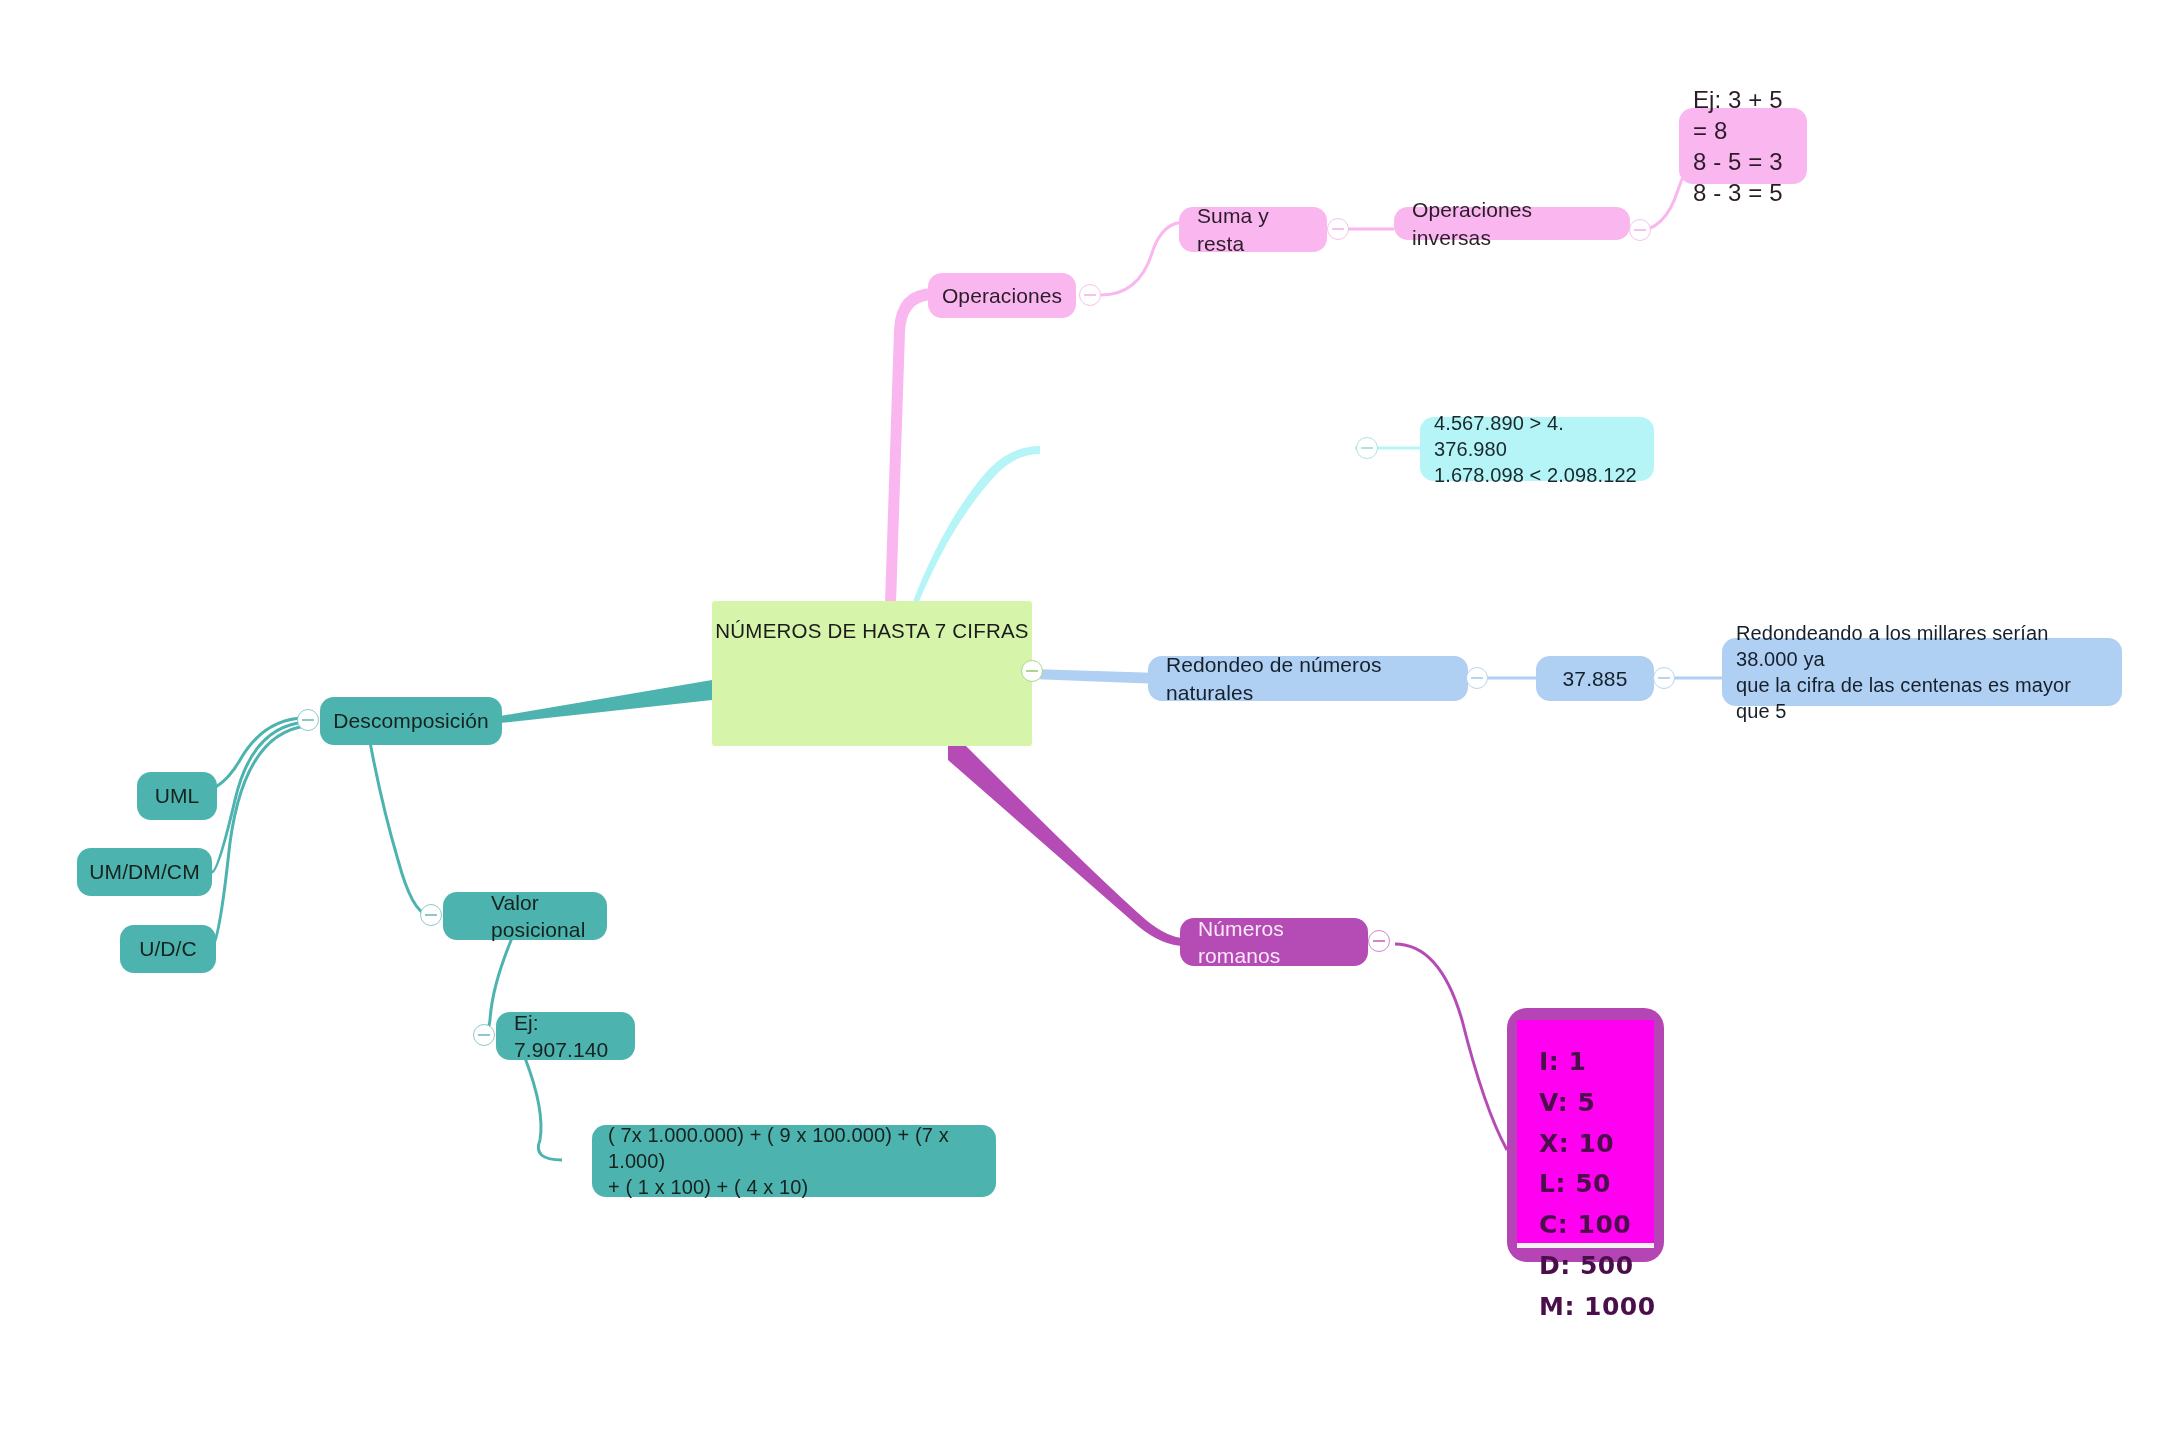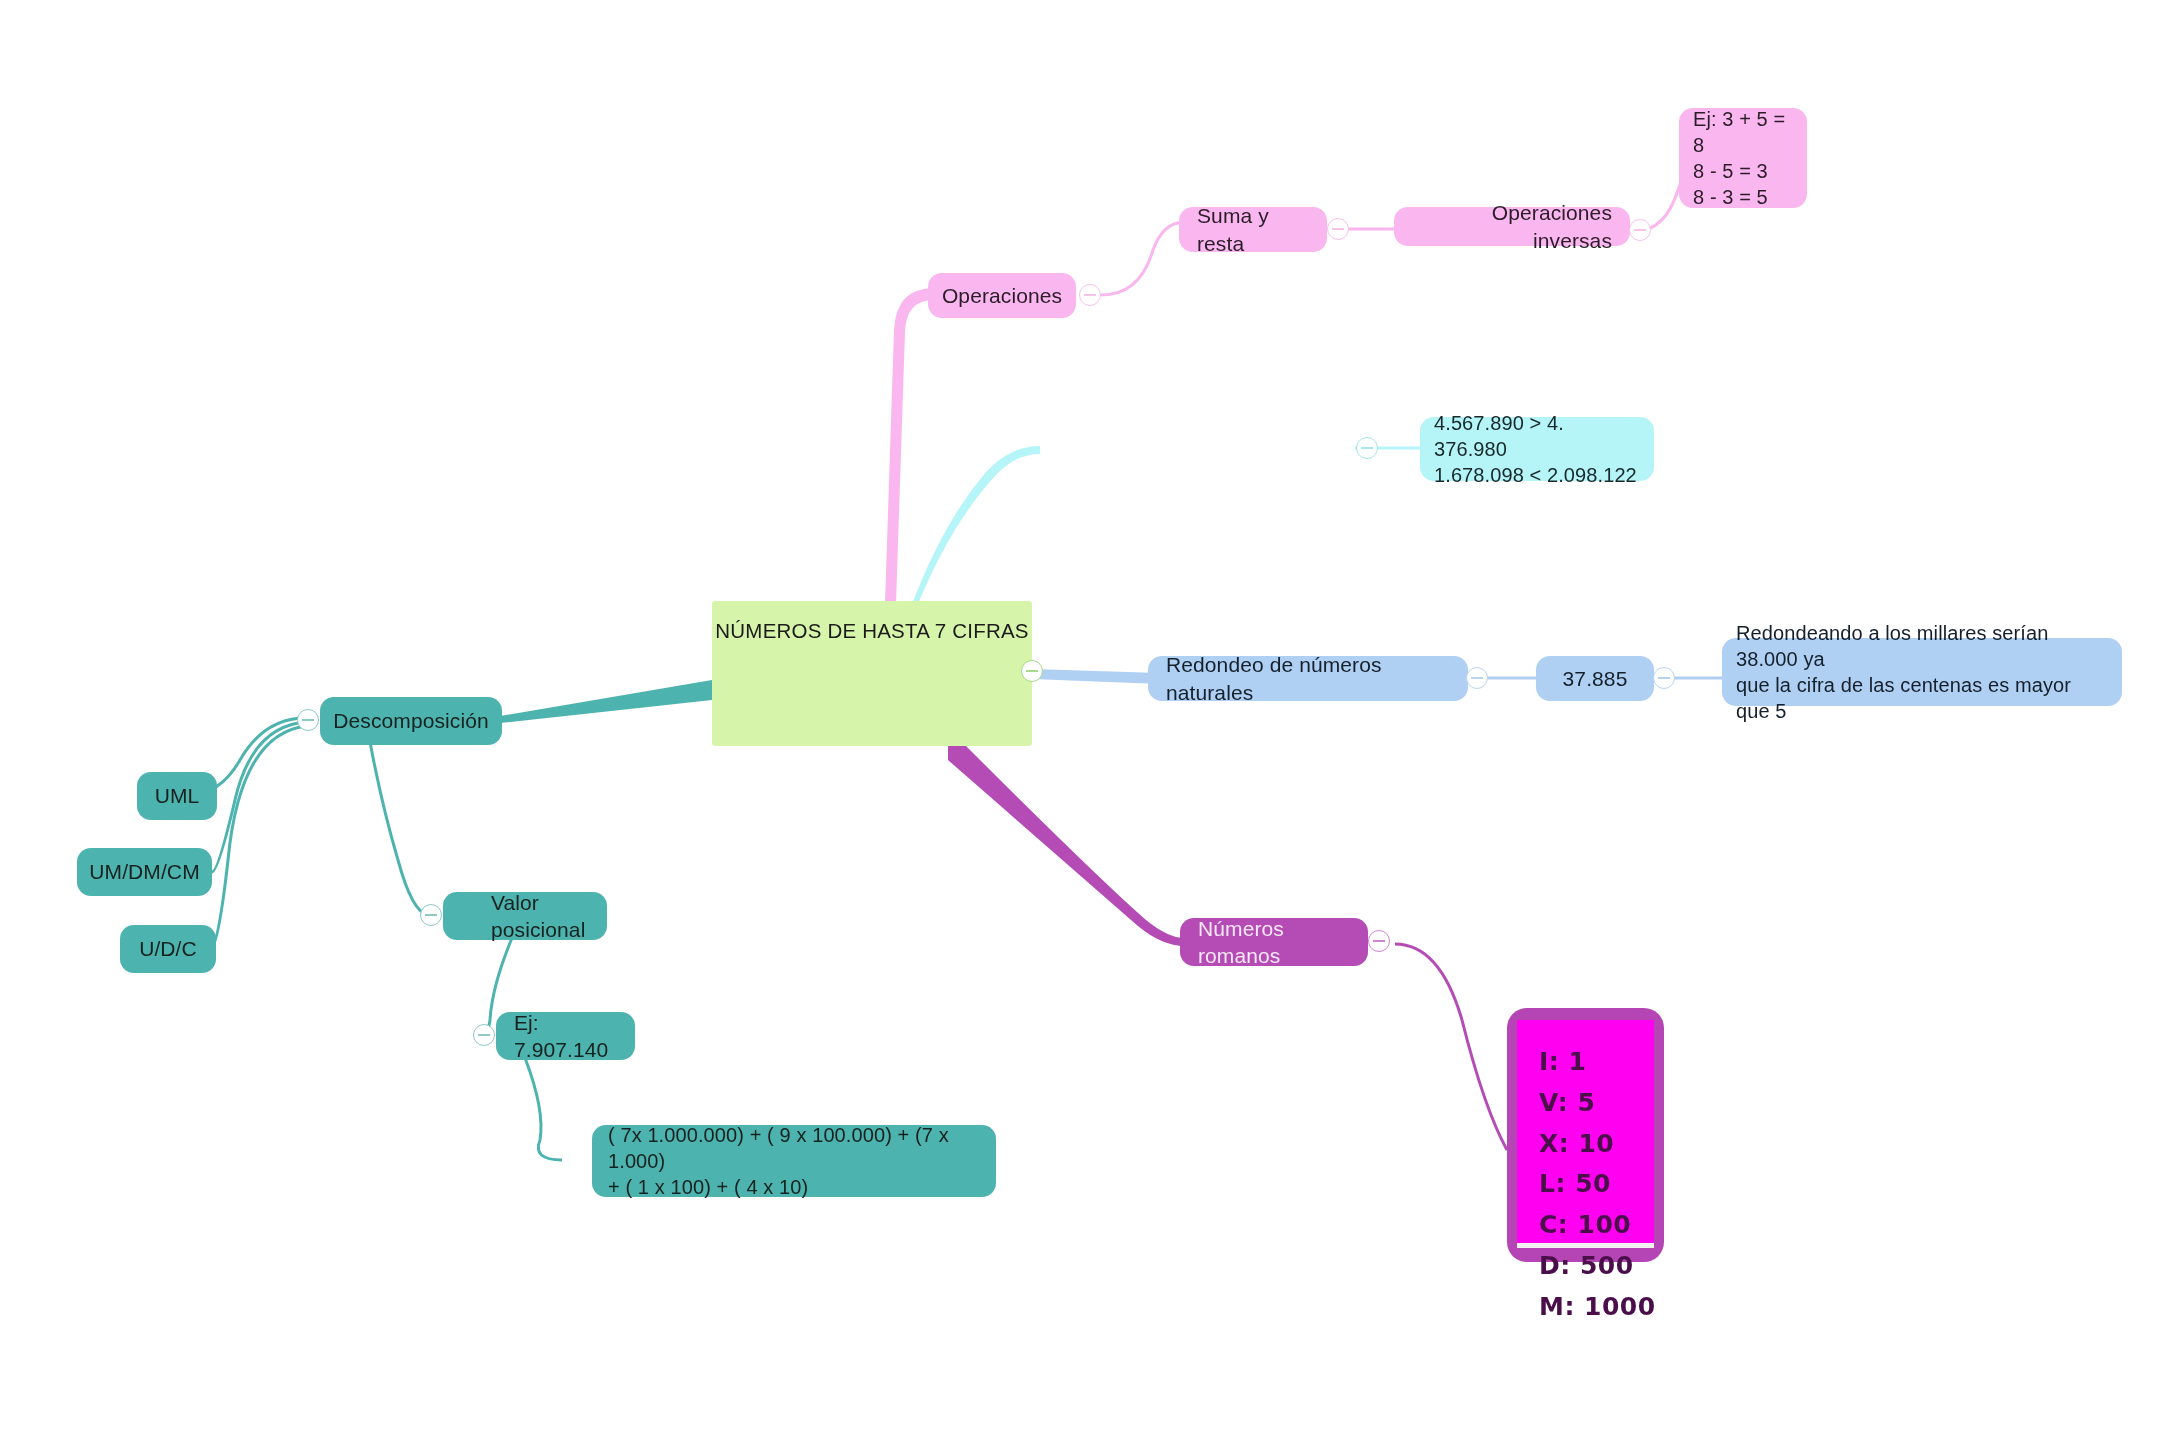--- a/index.html
+++ b/index.html
@@ -191,24 +191,24 @@
     <div id="center-title">NÚMEROS DE HASTA 7 CIFRAS</div>
   </div>
   <div class="toggle tg-green" style="left:1021px; top:660px;"></div>
 
   <div class="node n-pink" style="left:928px; top:273px; width:148px; height:45px; justify-content:center;">Operaciones</div>
   <div class="toggle tg-pink" style="left:1079px; top:284px;"></div>
 
   <div class="node n-pink" style="left:1179px; top:207px; width:148px; height:45px; justify-content:center;">Suma y resta</div>
   <div class="toggle tg-pink" style="left:1327px; top:218px;"></div>
 
-  <div class="node n-pink" style="left:1394px; top:207px; width:236px; height:39px; justify-content:center;text-align:right;">Operaciones inversas</div>
+  <div class="node n-pink" style="left:1394px; top:207px; width:236px; height:33px; justify-content:center;">Operaciones inversas</div>
   <div class="toggle tg-pink" style="left:1629px; top:219px;"></div>
 
-  <div class="node n-pink multi" style="left:1679px; top:108px; width:128px; height:100px; padding:10px 14px; font-size:20px;">Ej: 3 + 5 = 8
+  <div class="node n-pink multi" style="left:1679px; top:108px; width:128px; height:76px; padding:10px 14px; font-size:24px;">Ej: 3 + 5 = 8
 8 - 5 = 3
 8 - 3 = 5</div>
 
   <div class="toggle tg-cyan" style="left:1356px; top:437px;"></div>
 
   <div class="node n-cyan multi" style="left:1420px; top:417px; width:234px; height:64px; padding:9px 14px; font-size:20px;">4.567.890 &gt; 4. 376.980
 1.678.098 &lt; 2.098.122</div>
 
   <div class="node n-blue" style="left:1148px; top:656px; width:320px; height:45px; justify-content:center;">Redondeo de números naturales</div>
   <div class="toggle tg-blue" style="left:1466px; top:667px;"></div>

